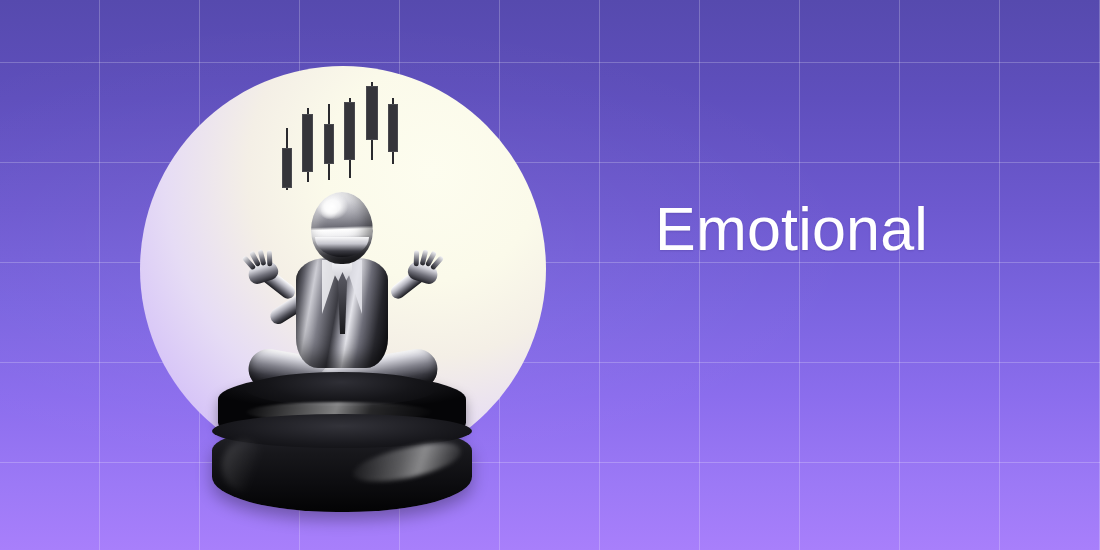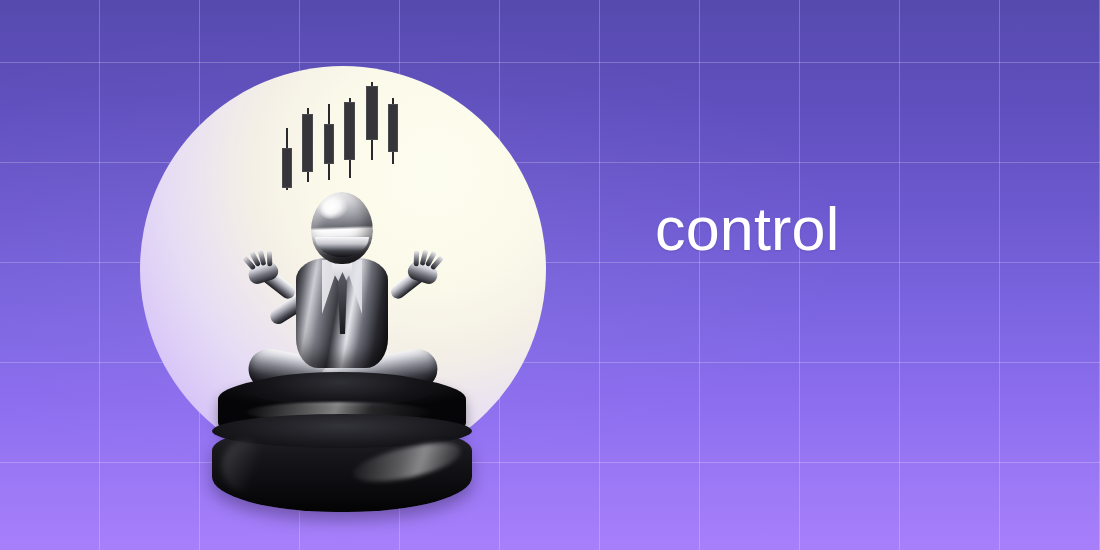--- a/index.html
+++ b/index.html
@@ -452,16 +452,16 @@
       <div class="ped-gap"></div>
       <div class="ped-bottom"></div>
       <div class="ped-bottom-top"></div>
       <div class="ped-bottom-gloss"></div>
       <div class="ped-left-gloss"></div>
     </div>
 
   </div>
 
   <div class="headline">
-    <span class="l2">control</span>
+    <span class="l1">Emotional</span>
   </div>
 
 </div>
 
 </body></html>

